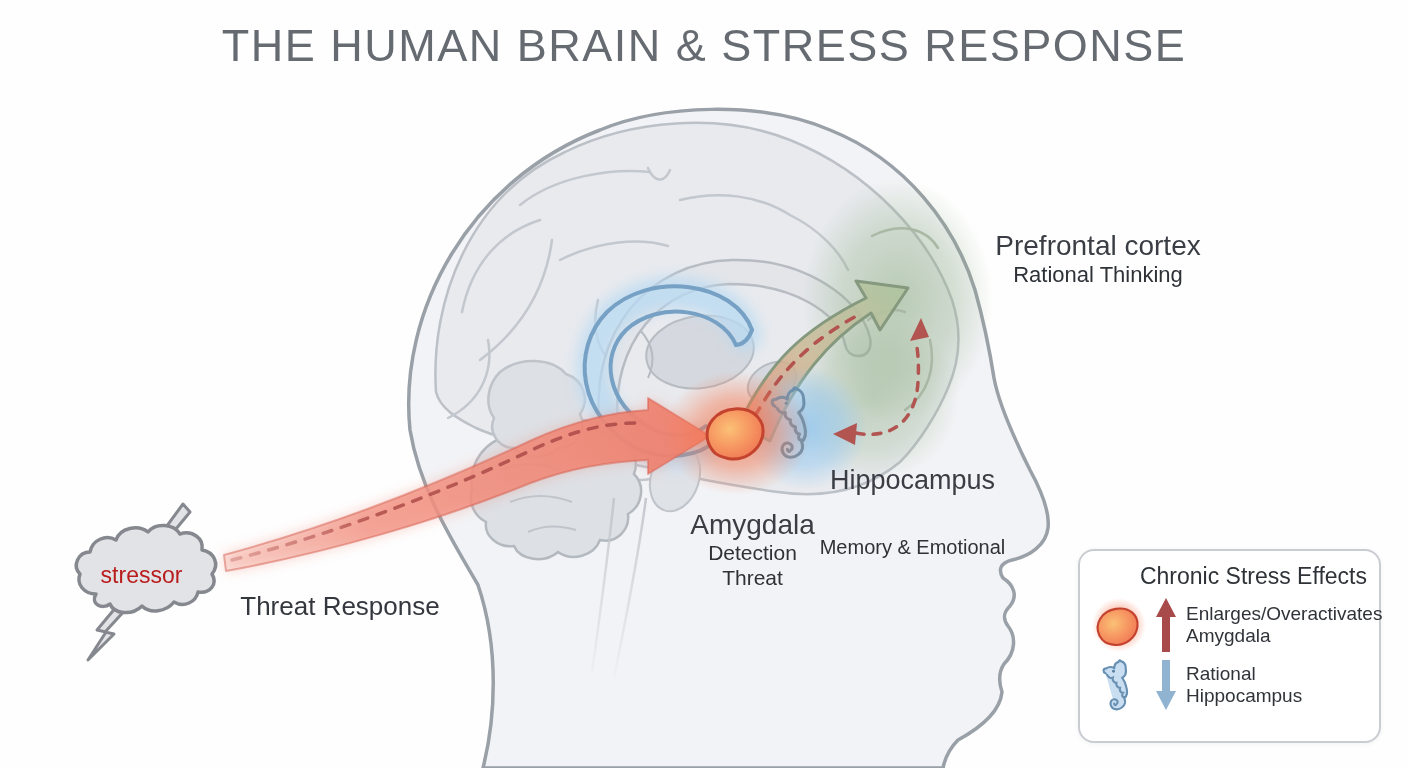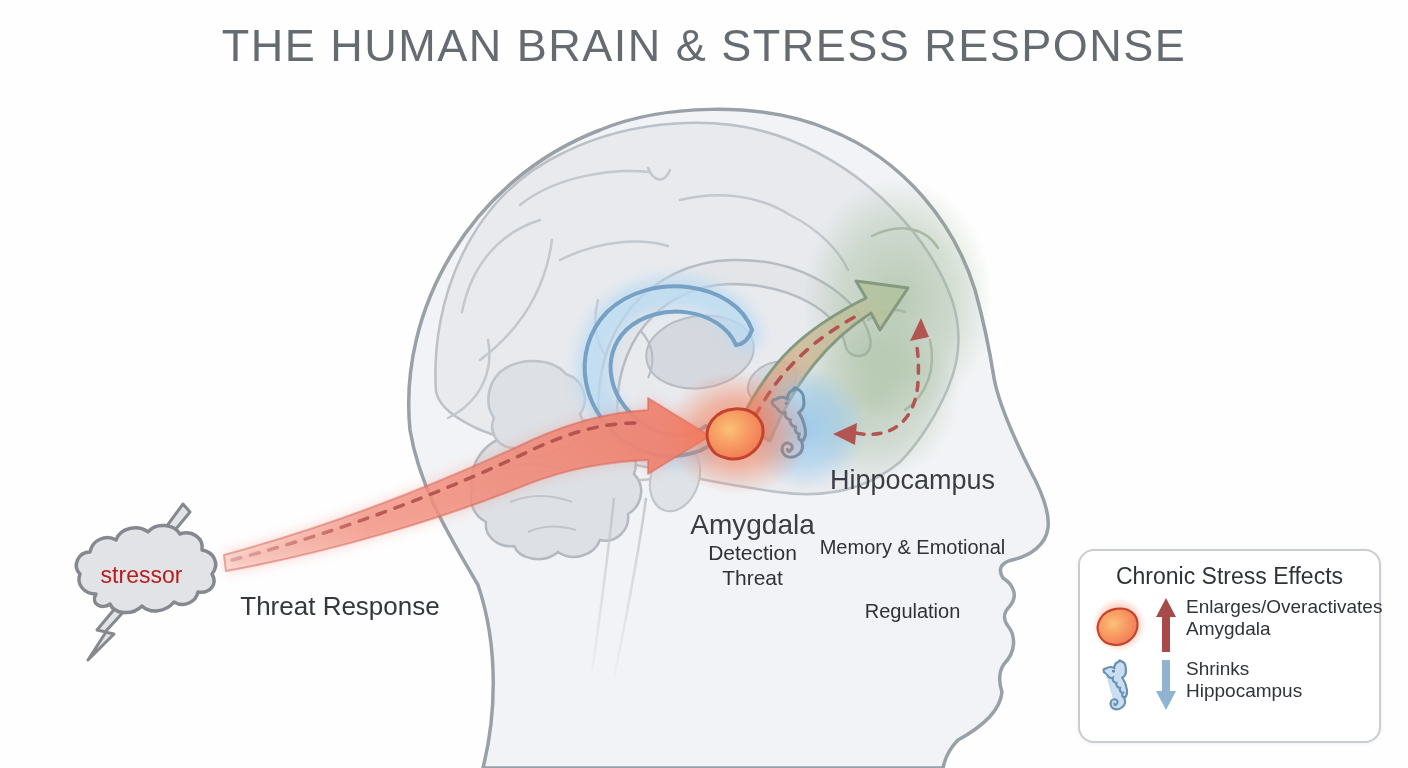--- a/index.html
+++ b/index.html
@@ -22,22 +22,22 @@
   .lbl-hippocampus .big { font-size:27px; }
   .lbl-hippocampus .small { font-size:20px;margin-top:40px; }
   .lbl-amygdala    { left:660px;  top:509px; width:185px; }
   .lbl-pathway     { left:210px;  top:592px; width:260px; }
   .lbl-pathway .big { font-size:26px; color:#34383e; }
   .lbl-stressor    { left:85px;   top:562px; width:113px; font-size:23px; color:#b91c1c; }
 
   .legend { position:absolute; left:1078px; top:549px; width:303px; height:194px;
     background:#ffffff; border:2px solid #c9ccd1; border-radius:16px;
     box-shadow:0 1px 5px rgba(0,0,0,0.05); padding:12px 12px 0 12px; }
-  .legend-title { text-align:center; font-size:23px; color:#2f3338; margin-bottom:6px; }
-  .legend-row { display:flex; gap:9px; margin-bottom:4px; }
+  .legend-title { text-align:right; font-size:23px; color:#2f3338; margin-bottom:6px; }
+  .legend-row { display:flex; align-items:center; gap:9px; margin-bottom:4px; }
   .legend-icon { flex:0 0 auto; display:flex; align-items:center; justify-content:center; }
   .legend-text { font-size:19px; line-height:1.16; color:#303439; }
 </style>
 </head>
 <body>
 
 <div class="stage">
 
   <svg class="diagram" width="1408" height="768" viewBox="0 0 1408 768">
     <defs>
@@ -215,25 +215,28 @@
   </svg>
 
   <div class="page-title">THE HUMAN BRAIN &amp; STRESS RESPONSE</div>
 
   <div class="lbl lbl-stressor">stressor</div>
 
   <div class="lbl lbl-pathway">
     <div class="big">Threat Response</div>
   </div>
 
+  <div class="lbl lbl-prefrontal">
+    <div class="big">Prefrontal cortex</div>
+    <div class="small">Rational Thinking</div>
+  </div>
 
   <div class="lbl lbl-hippocampus">
     <div class="big">Hippocampus</div>
     <div class="small">Memory &amp; Emotional</div>
-    <div class="small">Regulation</div>
   </div>
 
   <div class="lbl lbl-amygdala">
     <div class="big">Amygdala</div>
     <div class="small">Detection</div>
     <div class="small">Threat</div>
   </div>
 
   <div class="legend">
     <div class="legend-title">Chronic Stress Effects</div>
@@ -281,19 +284,19 @@
             <circle cx="16" cy="17" r="2" fill="#57809f"></circle>
           </g>
         </svg>
       </span>
       <span class="legend-icon">
         <svg width="22" height="54" viewBox="0 0 22 54">
           <path d="M11,52 L1,33 L7,33 L7,2 L15,2 L15,33 L21,33 Z" fill="#8fb3d1"></path>
         </svg>
       </span>
       <span class="legend-text">
-        <span>Shrinks</span><br>
+        <span>Rational</span><br>
         <span>Hippocampus</span>
       </span>
     </div>
   </div>
 
 </div>
 
 </body></html>

